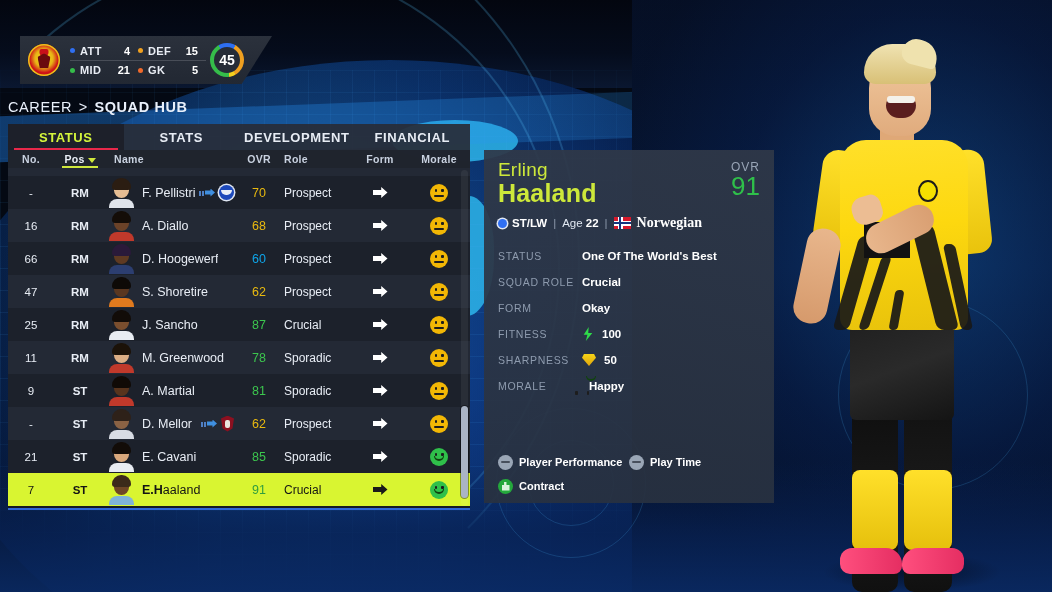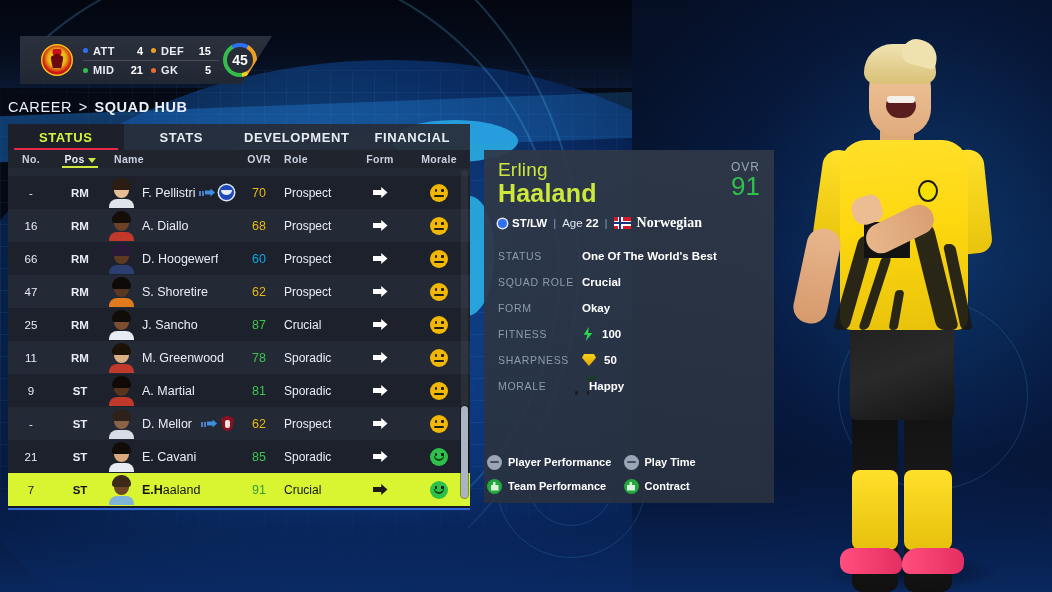--- a/index.html
+++ b/index.html
@@ -57,21 +57,21 @@
   .hud-ring {
     position:absolute; border:1px solid rgba(80,190,255,.18); border-radius:50%;
   }
 
   
   #squadbar {
     position:absolute; left:20px; top:36px; height:48px; width:252px;
     background:linear-gradient(180deg,#2b313c 0%,#222833 100%);
     display:flex; align-items:center;
     clip-path:polygon(0 0, 100% 0, 88% 100%, 0 100%);
-    padding-left:21px; z-index:6;
+    padding-left:8px; z-index:6;
   }
   .club-crest {
     width:32px; height:32px; border-radius:50%; flex:0 0 32px;
     background:radial-gradient(circle at 50% 45%, #f5e21a 0%, #e8b316 38%, #d01317 60%, #b00d12 100%);
     position:relative; box-shadow:0 0 0 1.5px #e8c51b inset;
   }
   .club-crest::after {
     content:""; position:absolute; left:50%; top:52%; transform:translate(-50%,-50%);
     width:13px; height:15px; background:#6b0a0e;
     clip-path:polygon(50% 0, 100% 26%, 82% 100%, 18% 100%, 0 26%);
@@ -235,21 +235,21 @@
   .ic-bolt {
     width:12px; height:14px; background:#2fdb4a; margin-right:8px;
     clip-path:polygon(56% 0, 14% 56%, 45% 56%, 32% 100%, 86% 42%, 52% 42%);
   }
   .ic-gem {
     width:14px; height:12px; background:linear-gradient(180deg,#f7d417 0%,#e0a50c 100%); margin-right:8px;
     clip-path:polygon(14% 0, 86% 0, 100% 32%, 50% 100%, 0 32%);
   }
   .ic-smile { margin-right:7px; }
 
-  #factors { position:absolute; left:3px; right:14px; top:300px; display:flex; flex-wrap:wrap; }
+  #factors { position:absolute; left:14px; right:14px; top:300px; display:flex; flex-wrap:wrap; }
   .fact { width:50%; display:flex; align-items:center; height:24px; font-size:11px; color:#ffffff; font-weight:700; }
   .fact .fi { width:15px; height:15px; border-radius:50%; margin-right:6px; flex:0 0 15px; position:relative; }
   .fi.neutral { background:#9aa6b6; }
   .fi.neutral::after { content:""; position:absolute; left:3px; top:6.5px; width:9px; height:2px; background:#474f5c; border-radius:1px; }
   .fi.up { background:#24a83c; }
   .fi.up::after {
     content:""; position:absolute; left:3.5px; top:3px; width:8px; height:9px; background:#d9f4dd;
     clip-path:polygon(0 40%, 32% 40%, 32% 0, 62% 0, 62% 40%, 100% 40%, 100% 100%, 0 100%);
   }
 
@@ -742,20 +742,16 @@
       <div class="fact">
         <span class="fi neutral"></span>
         <span>Player Performance</span>
       </div>
       <div class="fact">
         <span class="fi neutral"></span>
         <span>Play Time</span>
       </div>
       <div class="fact">
         <span class="fi up"></span>
-        <span>Team Performance</span>
-      </div>
-      <div class="fact">
-        <span class="fi up"></span>
         <span>Contract</span>
       </div>
     </div>
 </div>
 
 </body></html>

